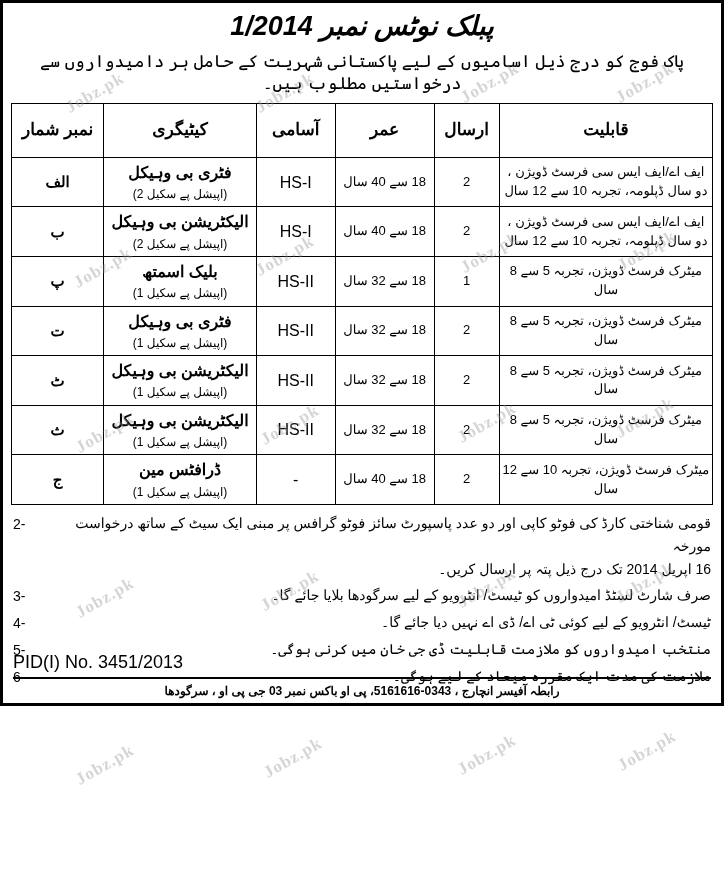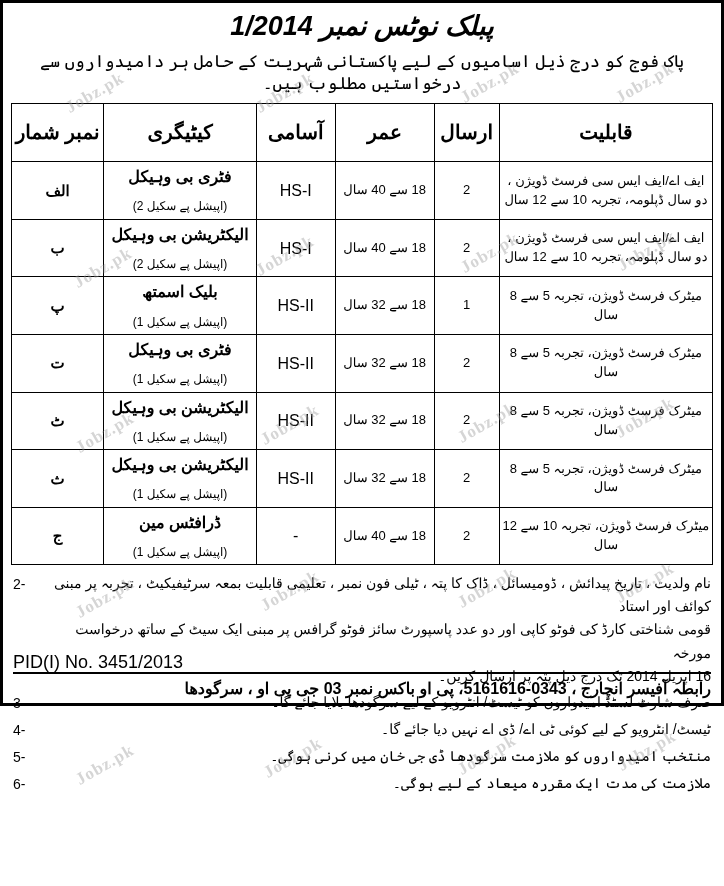--- a/index.html
+++ b/index.html
@@ -48,38 +48,38 @@
   }
   table.main th, table.main td {
     border: 1px solid #000;
     text-align: center;
     vertical-align: middle;
     padding: 3px 2px;
     line-height: 1.45;
   }
   table.main thead th {
     font-weight: bold;
-    font-size: 20px;
+    font-size: 17px;
     padding: 14px 2px;
   }
   .col-qual { width: 31%; }
   .col-num  { width: 9%; }
   .col-age  { width: 14%; }
   .col-post { width: 11%; }
   .col-cat  { width: 22%; }
   .col-sr   { width: 13%; }
   .cat-main {
     font-weight: bold;
     font-size: 16px;
     display: block;
   }
   .cat-sub {
     font-size: 12px;
     display: block;
-    margin-top: 10px;
+    margin-top: 2px;
   }
   .sr-cell { font-weight: bold; font-size: 15px; }
   .post-cell { font-size: 16px; }
   .notes {
     padding: 7px 2px 2px 2px;
     font-size: 14px;
     line-height: 1.65;
   }
   .note-row {
     display: flex;
@@ -103,22 +103,22 @@
   .note-line { display: block; }
   .note-2-line3 { padding-right: 0; }
   .footer {
     position: absolute;
     left: 0;
     right: 0;
     bottom: 4px;
     padding: 0 10px;
   }
   .footer-contact {
-    text-align: right;
-    font-size: 16px;
+    text-align: center;
+    font-size: 12px;
     font-weight: bold;
     padding: 2px 0 1px 0;
     letter-spacing: 0px;
   }
   .pid {
     position: absolute;
     left: 10px;
     bottom: 30px;
     font-size: 18px;
     direction: ltr;
@@ -260,21 +260,20 @@
         </td>
         <td class="sr-cell">ج</td>
       </tr>
     </tbody>
   </table>
 
   <div class="notes">
 
     <div class="note-row">
       <div class="note-body">
-        <span class="note-line">نام ولدیت ، تاریخ پیدائش ، ڈومیسائل ، ڈاک کا پتہ ، ٹیلی فون نمبر ، تعلیمی قابلیت بمعہ سرٹیفیکیٹ ، تجربہ پر مبنی کوائف اور استاد</span>
         <span class="note-line">قومی شناختی کارڈ کی فوٹو کاپی اور دو عدد پاسپورٹ سائز فوٹو گرافس پر مبنی ایک سیٹ کے ساتھ درخواست مورخہ</span>
         <span class="note-line note-2-line3">16 اپریل 2014 تک درج ذیل پتہ پر ارسال کریں۔</span>
       </div>
       <div class="note-num">-2</div>
     </div>
 
     <div class="note-row">
       <div class="note-body">
         <span class="note-line">صرف شارٹ لسٹڈ امیدواروں کو ٹیسٹ/ انٹرویو کے لیے سرگودھا بلایا جائے گا۔</span>
       </div>
@@ -283,21 +282,21 @@
 
     <div class="note-row">
       <div class="note-body">
         <span class="note-line">ٹیسٹ/ انٹرویو کے لیے کوئی ٹی اے/ ڈی اے نہیں دیا جائے گا۔</span>
       </div>
       <div class="note-num">-4</div>
     </div>
 
     <div class="note-row">
       <div class="note-body">
-        <span class="note-line">منتخب امیدواروں کو ملازمت سرگودھا ڈی جی خان میں کرنی ہوگی۔</span>
+        <span class="note-line">منتخب امیدواروں کو ملازمت قابلیت ڈی جی خان میں کرنی ہوگی۔</span>
       </div>
       <div class="note-num">-5</div>
     </div>
 
     <div class="note-row">
       <div class="note-body">
         <span class="note-line">ملازمت کی مدت ایک مقررہ میعاد کے لیے ہوگی۔</span>
       </div>
       <div class="note-num">-6</div>
     </div>

